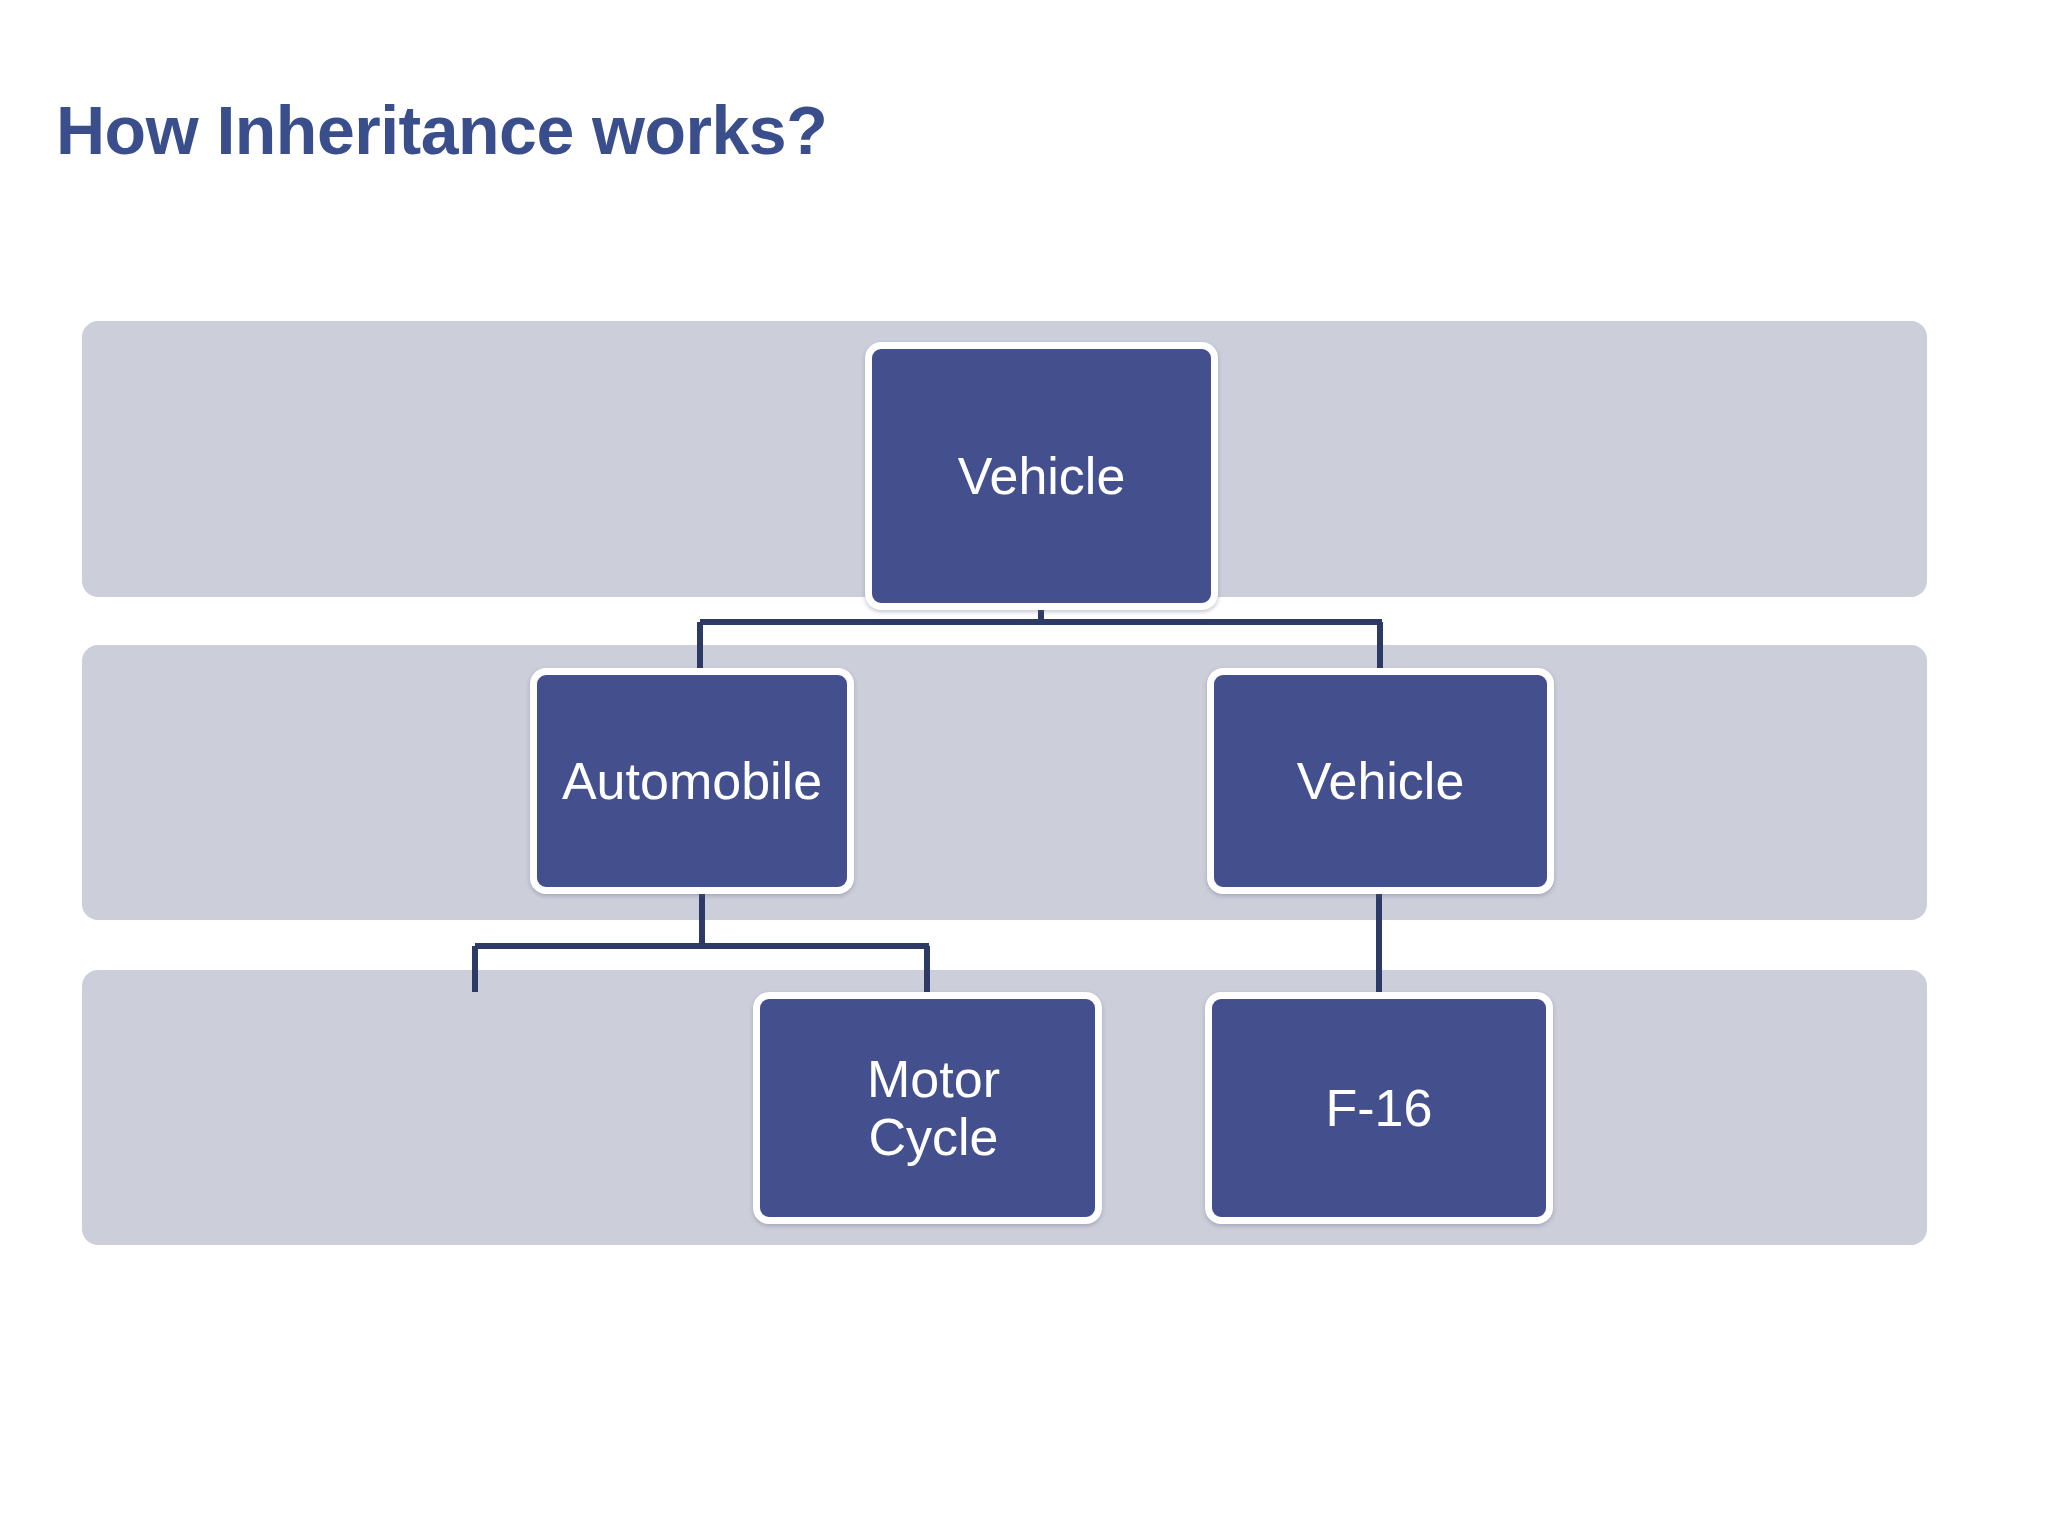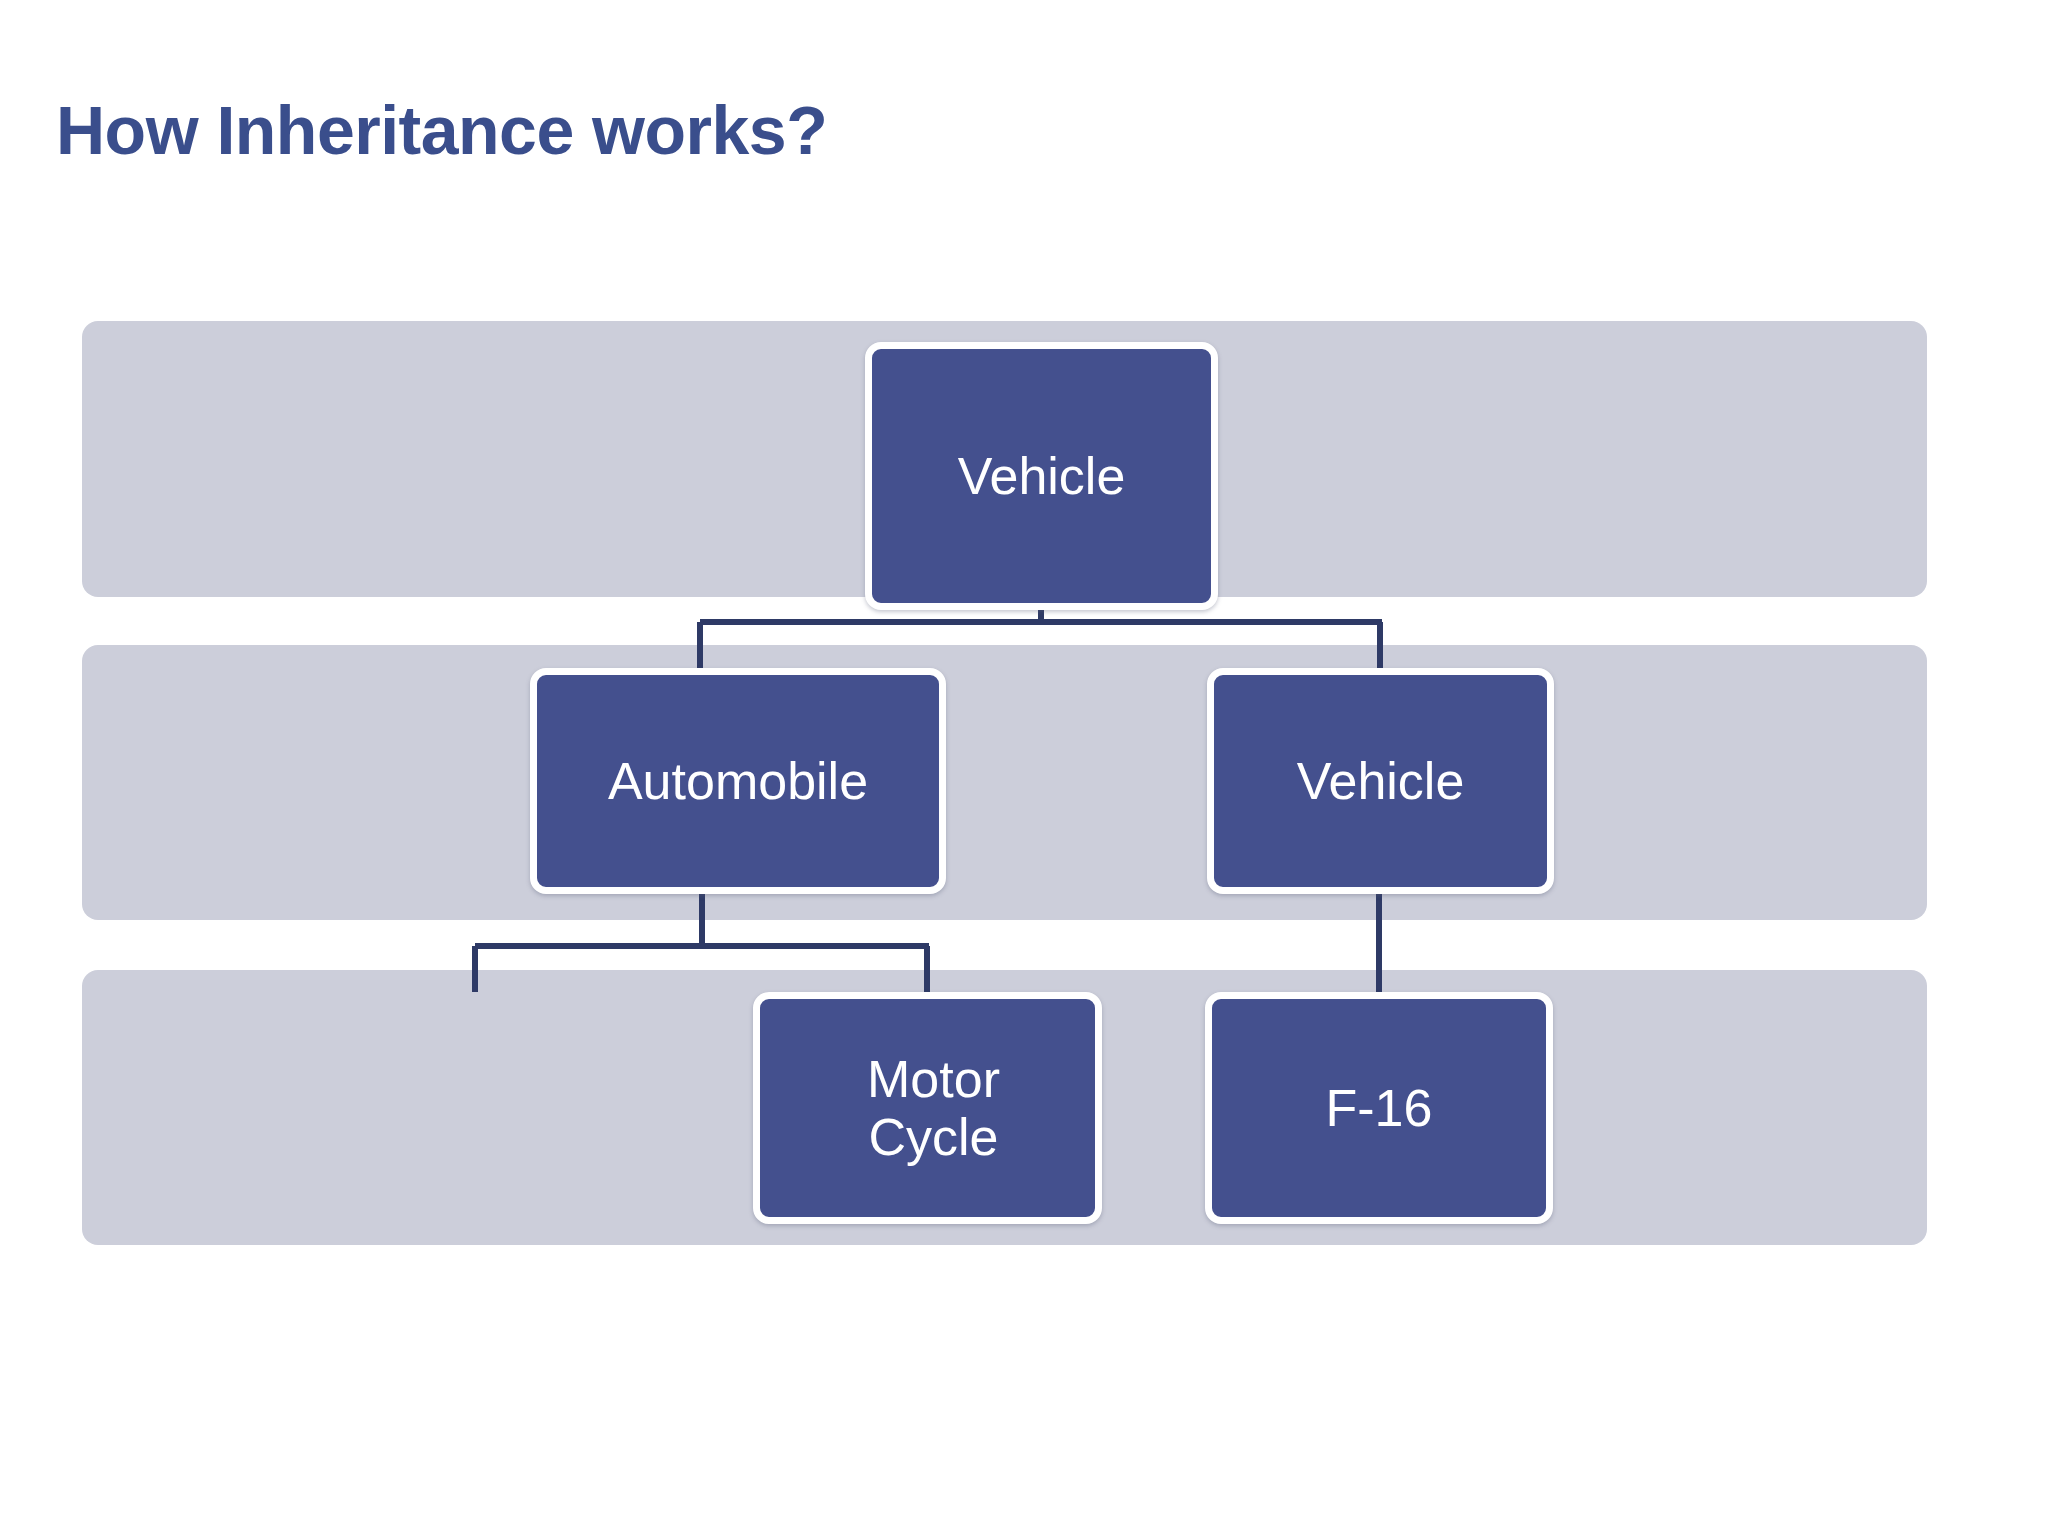--- a/index.html
+++ b/index.html
@@ -72,21 +72,21 @@
     justify-content: center;
     text-align: center;
     color: #FFFFFF;
     font-size: 52px;
     font-weight: normal;
     line-height: 1.12;
     box-shadow: 0 2px 4px rgba(90,95,120,0.35);
   }
 
   #node-vehicle    { left: 865px;  top: 342px;  width: 353px; height: 268px; }
-  #node-automobile { left: 530px;  top: 668px;  width: 416px; height: 226px; }
+  #node-automobile { left: 530px;  top: 668px;  width: 324px; height: 226px; }
   #node-aircraft   { left: 1207px; top: 668px;  width: 347px; height: 226px; }
   #node-car        { left: 303px;  top: 992px;  width: 347px; height: 233px; }
   #node-motorcycle { left: 753px;  top: 992px;  width: 349px; height: 232px; padding-left: 12px; }
   #node-f16        { left: 1205px; top: 992px;  width: 348px; height: 232px; text-align: right; }
 </style>
 </head>
 <body>
 
 <div id="slide-title">How Inheritance works?</div>
 

